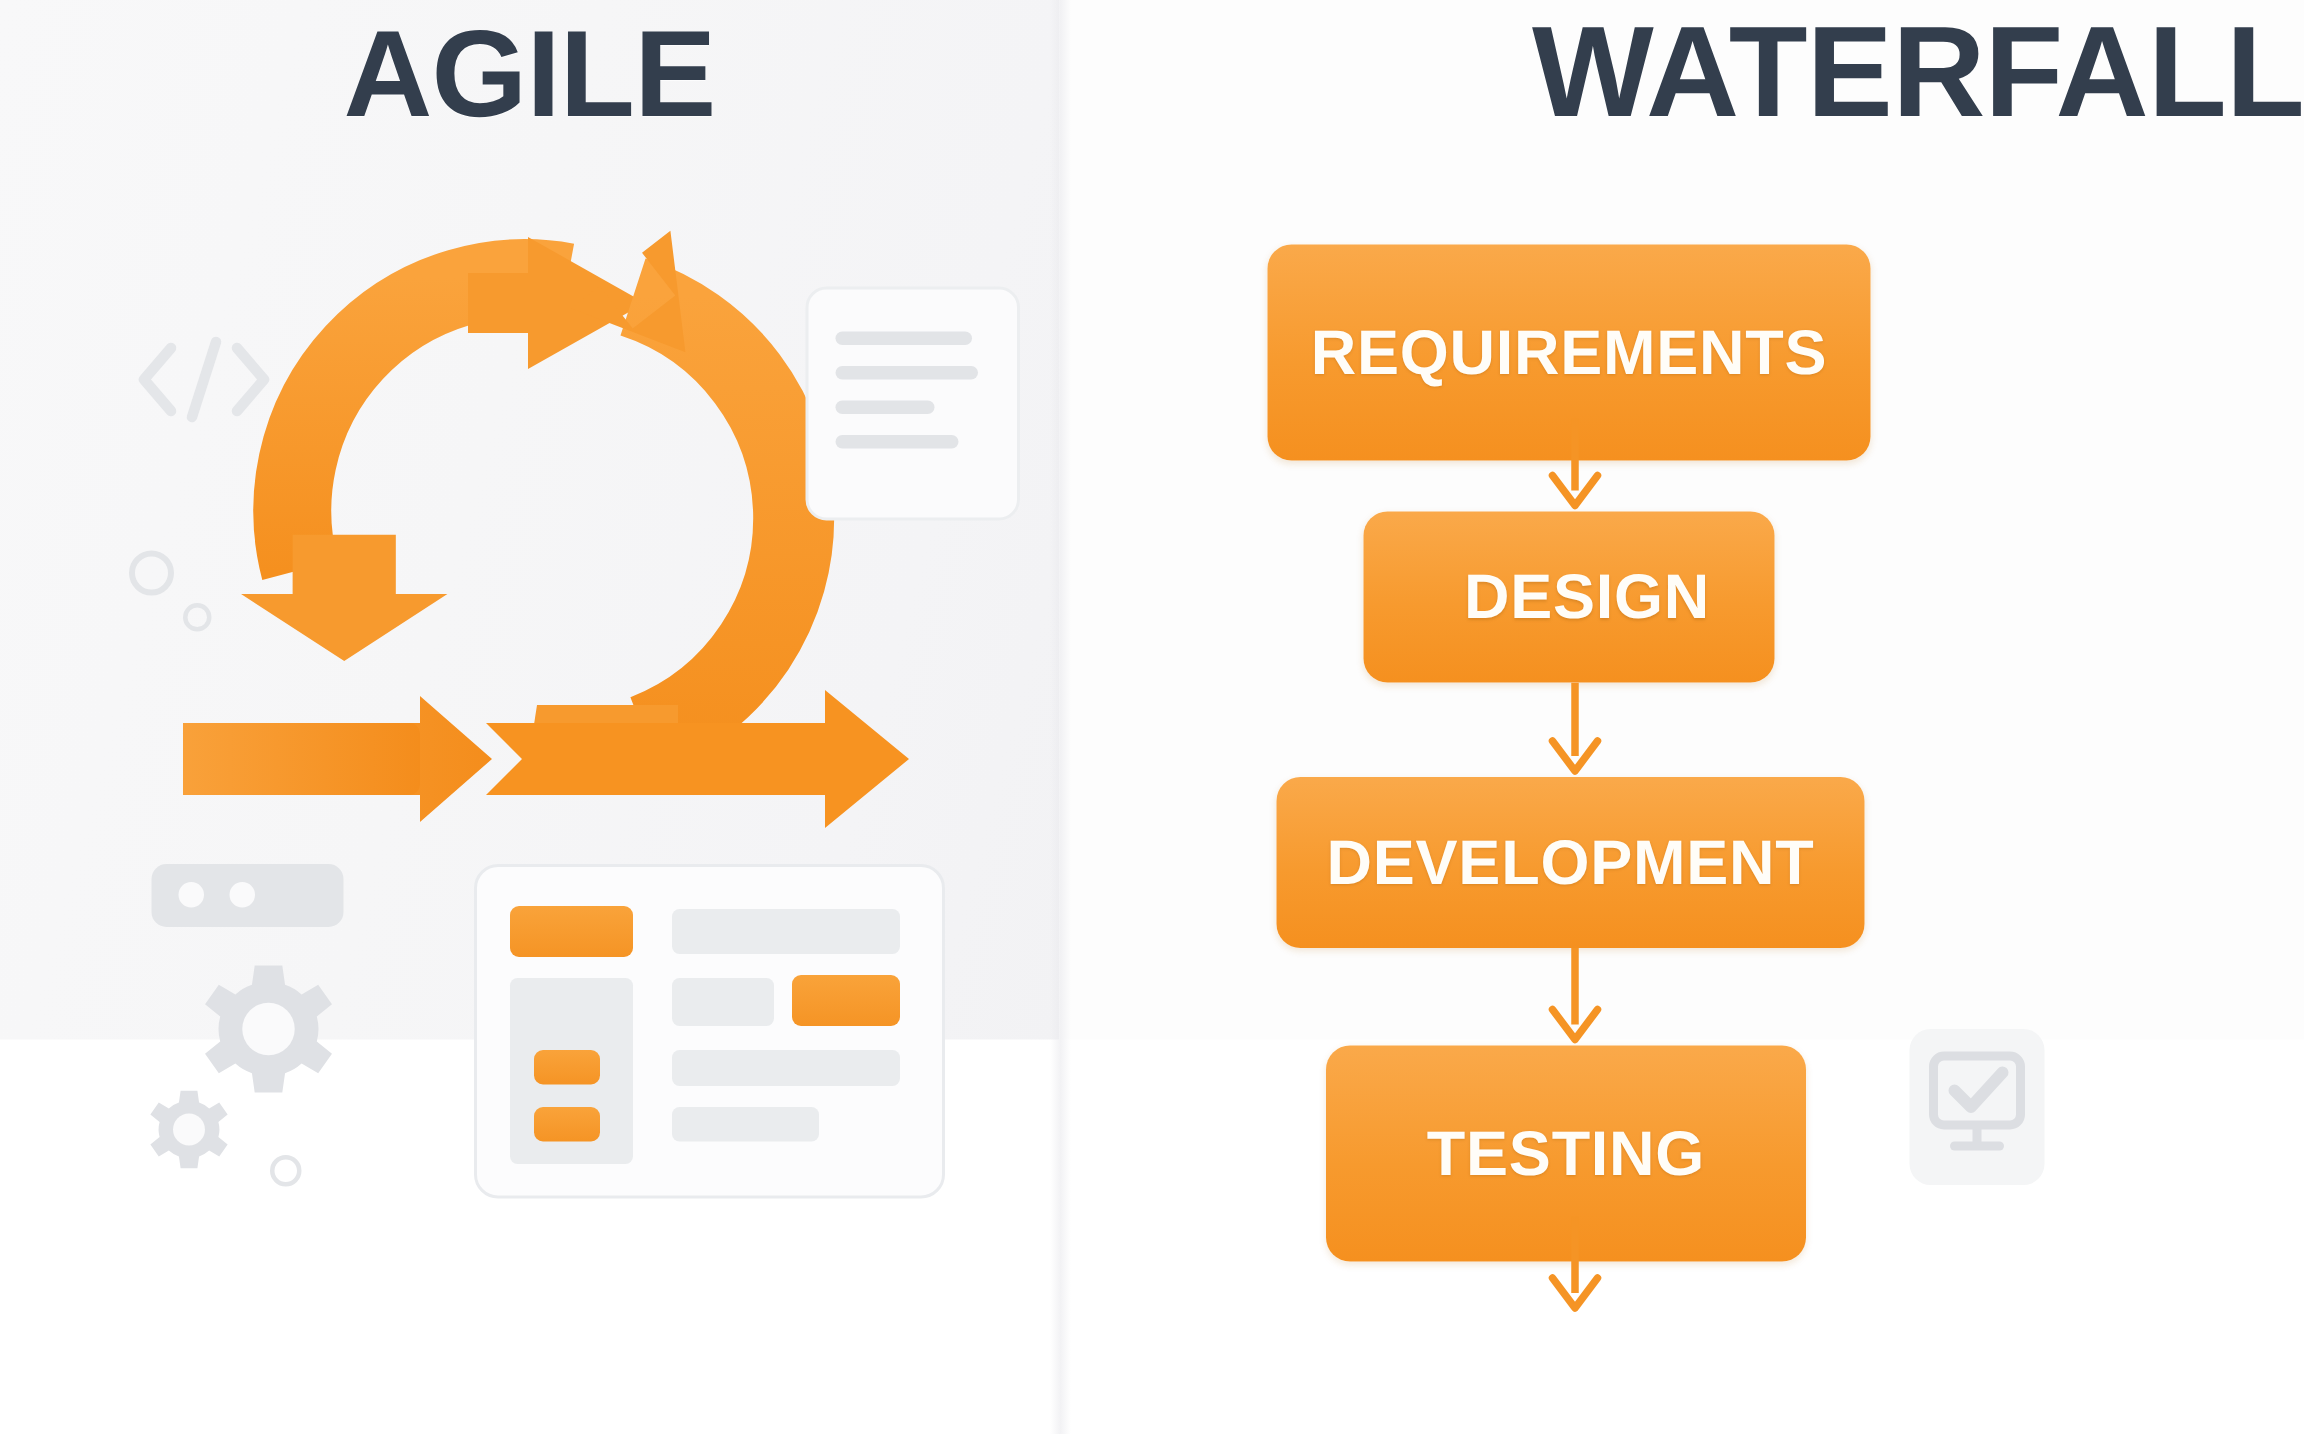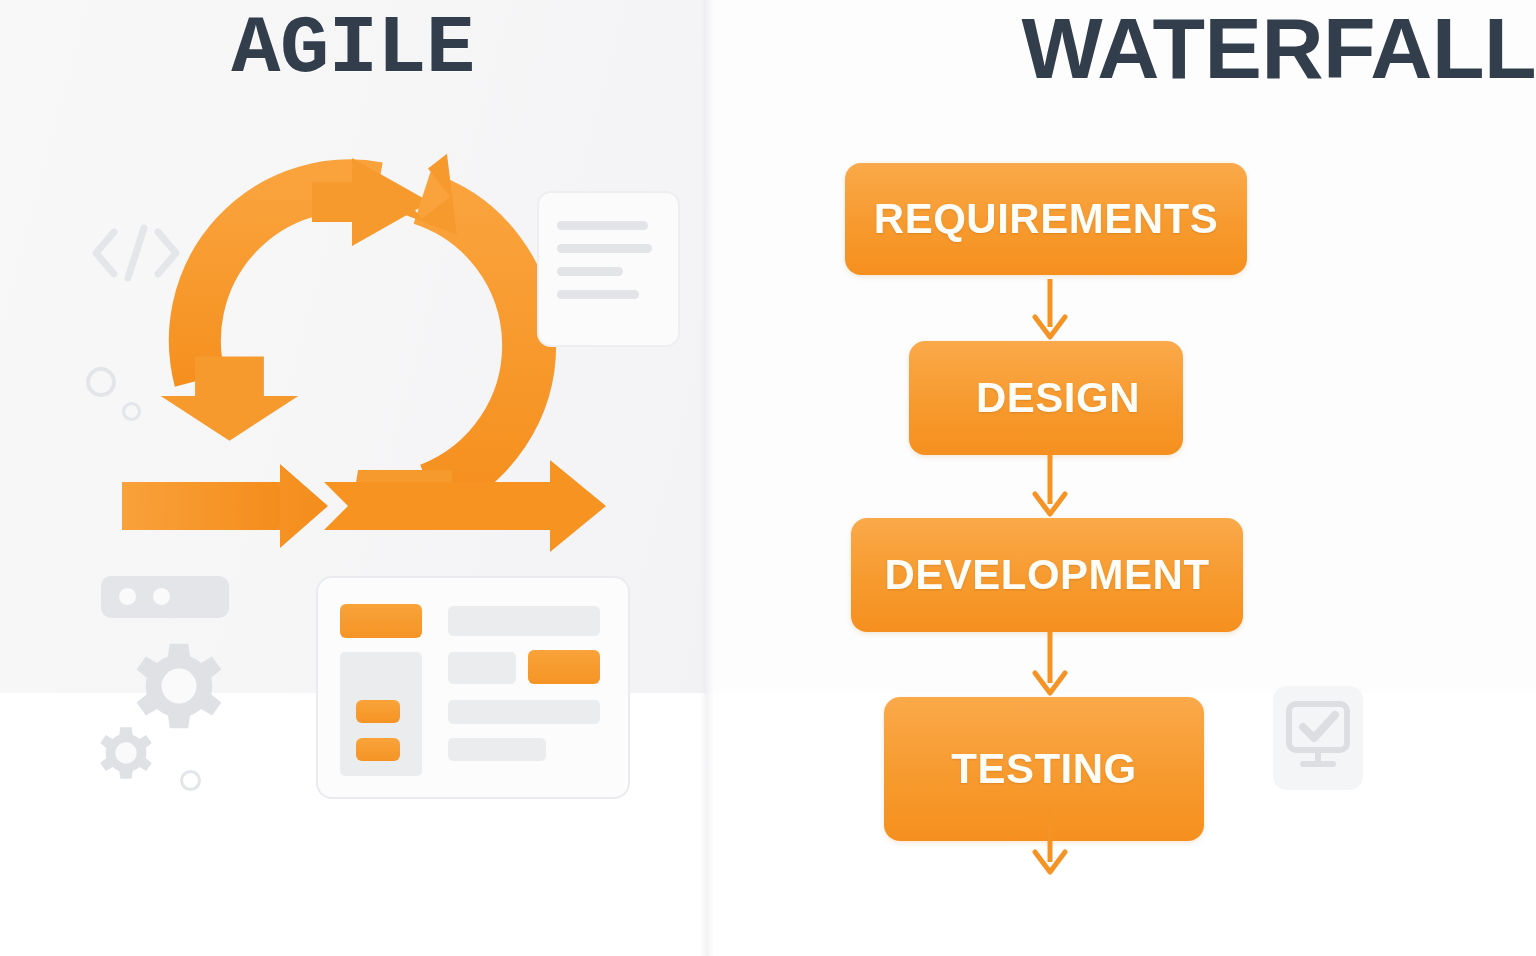--- a/index.html
+++ b/index.html
@@ -14,21 +14,20 @@
     overflow: hidden;
     font-family: "Liberation Sans", sans-serif;
     background: #ffffff;
   }
 
   
   .panel {
     position: absolute;
     top: 0;
     height: 693px;
-    font-family: Liberation Mono, monospace;
   }
   #agile-panel {
     left: 0;
     width: 706px;
     background: linear-gradient(105deg, #f8f8f9 0%, #f6f6f7 45%, #f4f4f6 80%, #f2f2f4 100%);
   }
   #waterfall-panel {
     left: 706px;
     width: 830px;
     background: #fdfdfd;
@@ -189,21 +188,21 @@
     align-items: center;
     justify-content: center;
   }
   .wf-box .wf-label {
     color: #fffdf8;
     font-weight: 700;
     letter-spacing: 0.5px;
     white-space: nowrap;
     text-shadow: 0 1px 2px rgba(150,85,10,0.28);
   }
-  #wf-box-0 { left: 845px; top: 163px; width: 402px; height: 112px; }
+  #wf-box-0 { left: 845px; top: 163px; width: 402px; height: 144px; }
   #wf-box-0 .wf-label { font-size: 42px; }
   #wf-box-1 { left: 909px; top: 341px; width: 274px; height: 114px; }
   #wf-box-1 .wf-label { font-size: 42px; margin-left: 24px; }
   #wf-box-2 { left: 851px; top: 518px; width: 392px; height: 114px; }
   #wf-box-2 .wf-label { font-size: 42px; }
   #wf-box-3 { left: 884px; top: 697px; width: 320px; height: 144px; }
   #wf-box-3 .wf-label { font-size: 42px; }
 
   
   .wf-arrow {

